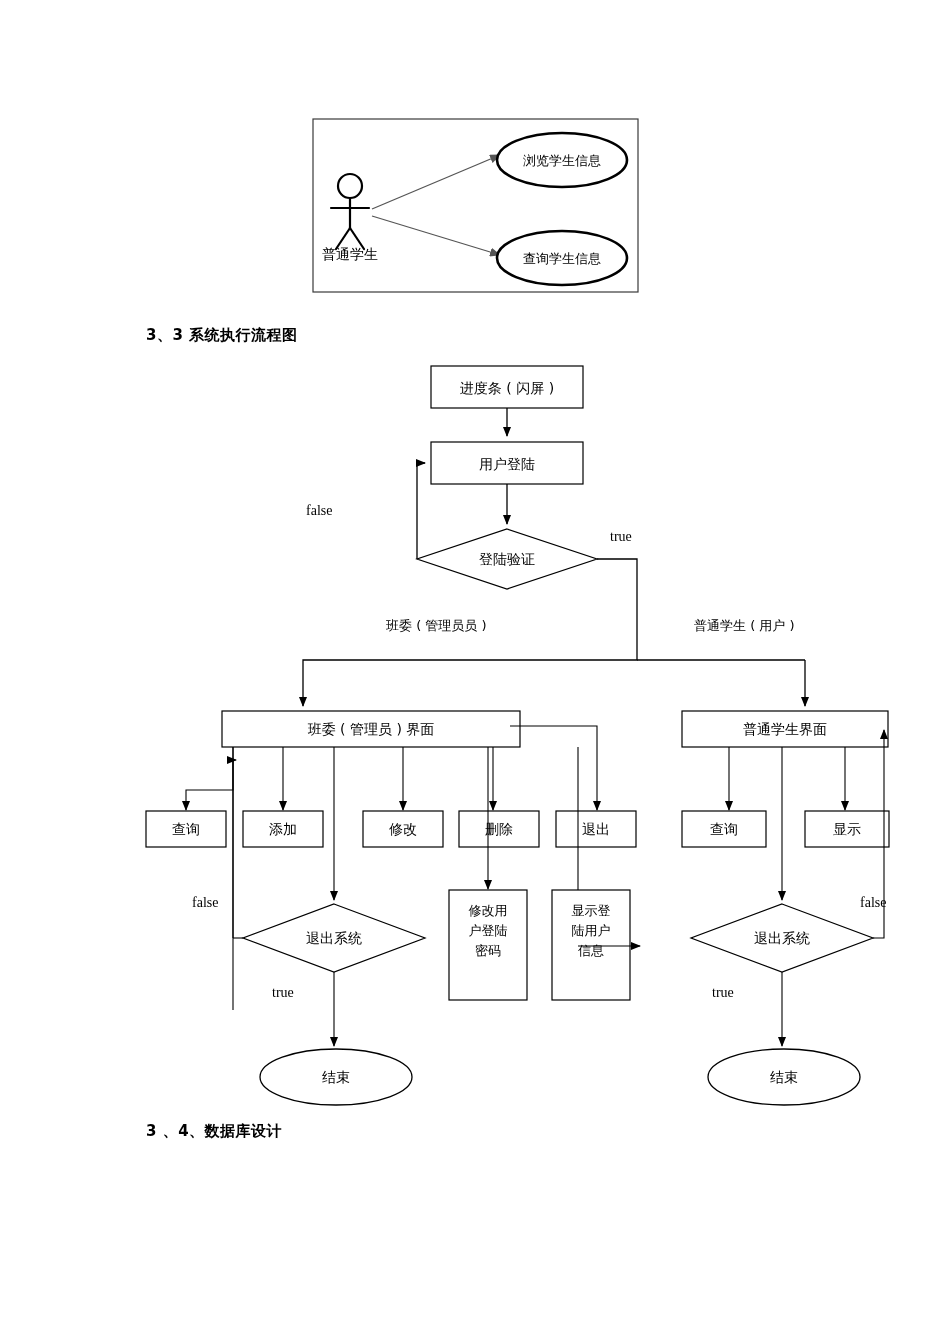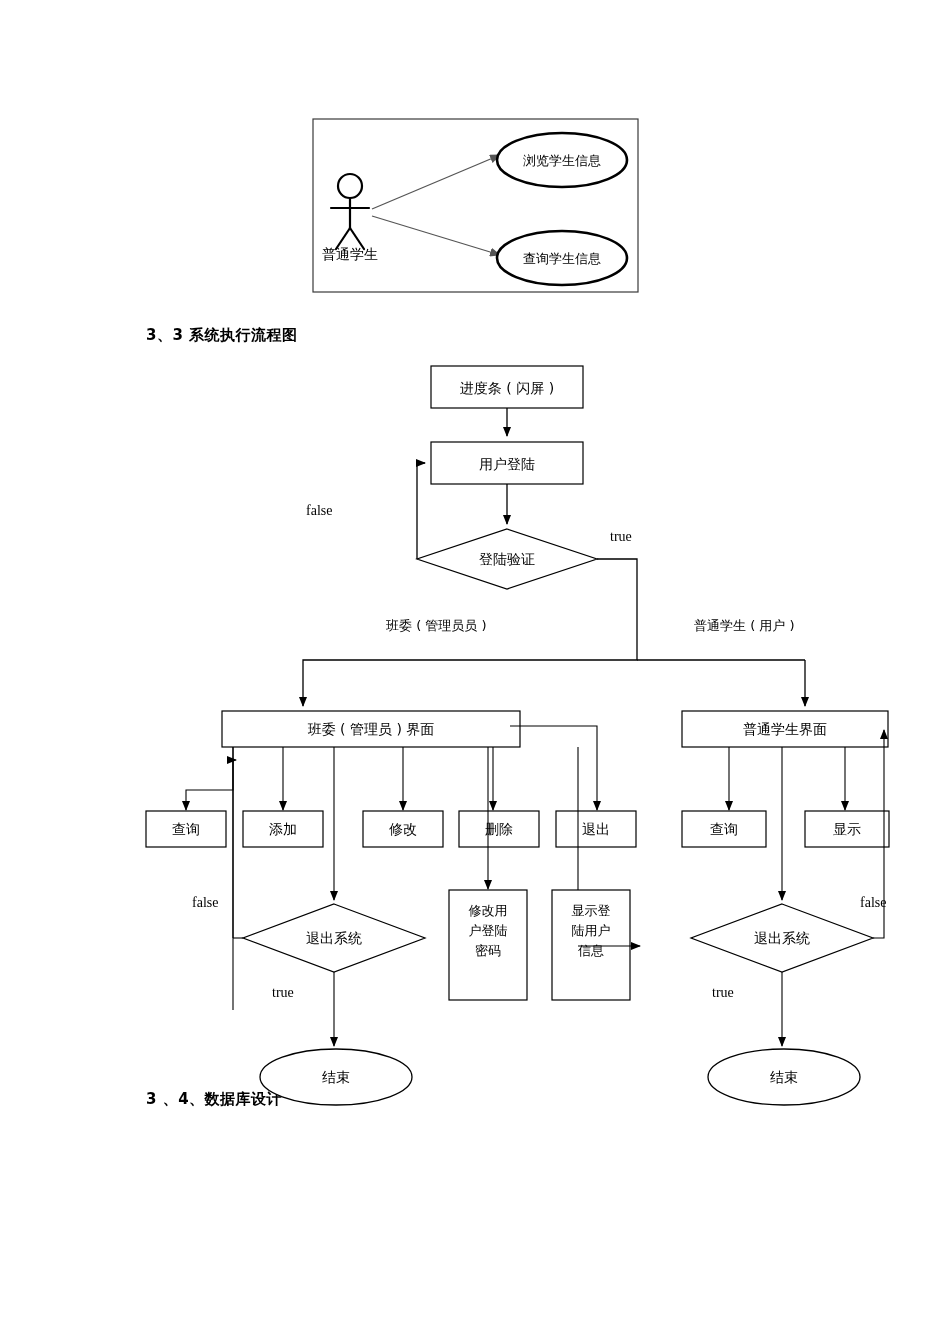--- a/index.html
+++ b/index.html
@@ -24,21 +24,21 @@
   .heading {
     position: absolute;
     font-family: "DejaVu Sans", "Liberation Sans", sans-serif;
     font-size: 15px;
     font-weight: 600;
     color: #000;
     letter-spacing: 0.5px;
     white-space: nowrap;
   }
   #heading-flow { left: 146px; top: 296px; margin-top: 30px; }
-  #heading-db   { left: 146px; top: 1090px; }
+  #heading-db   { left: 146px; top: 1122px; }
 
   svg.diagram {
     position: absolute;
     left: 0; top: 0;
     width: 950px;
     height: 1344px;
   }
   svg text {
     font-family: "Liberation Serif", "DejaVu Serif", serif;
     fill: #000000;

